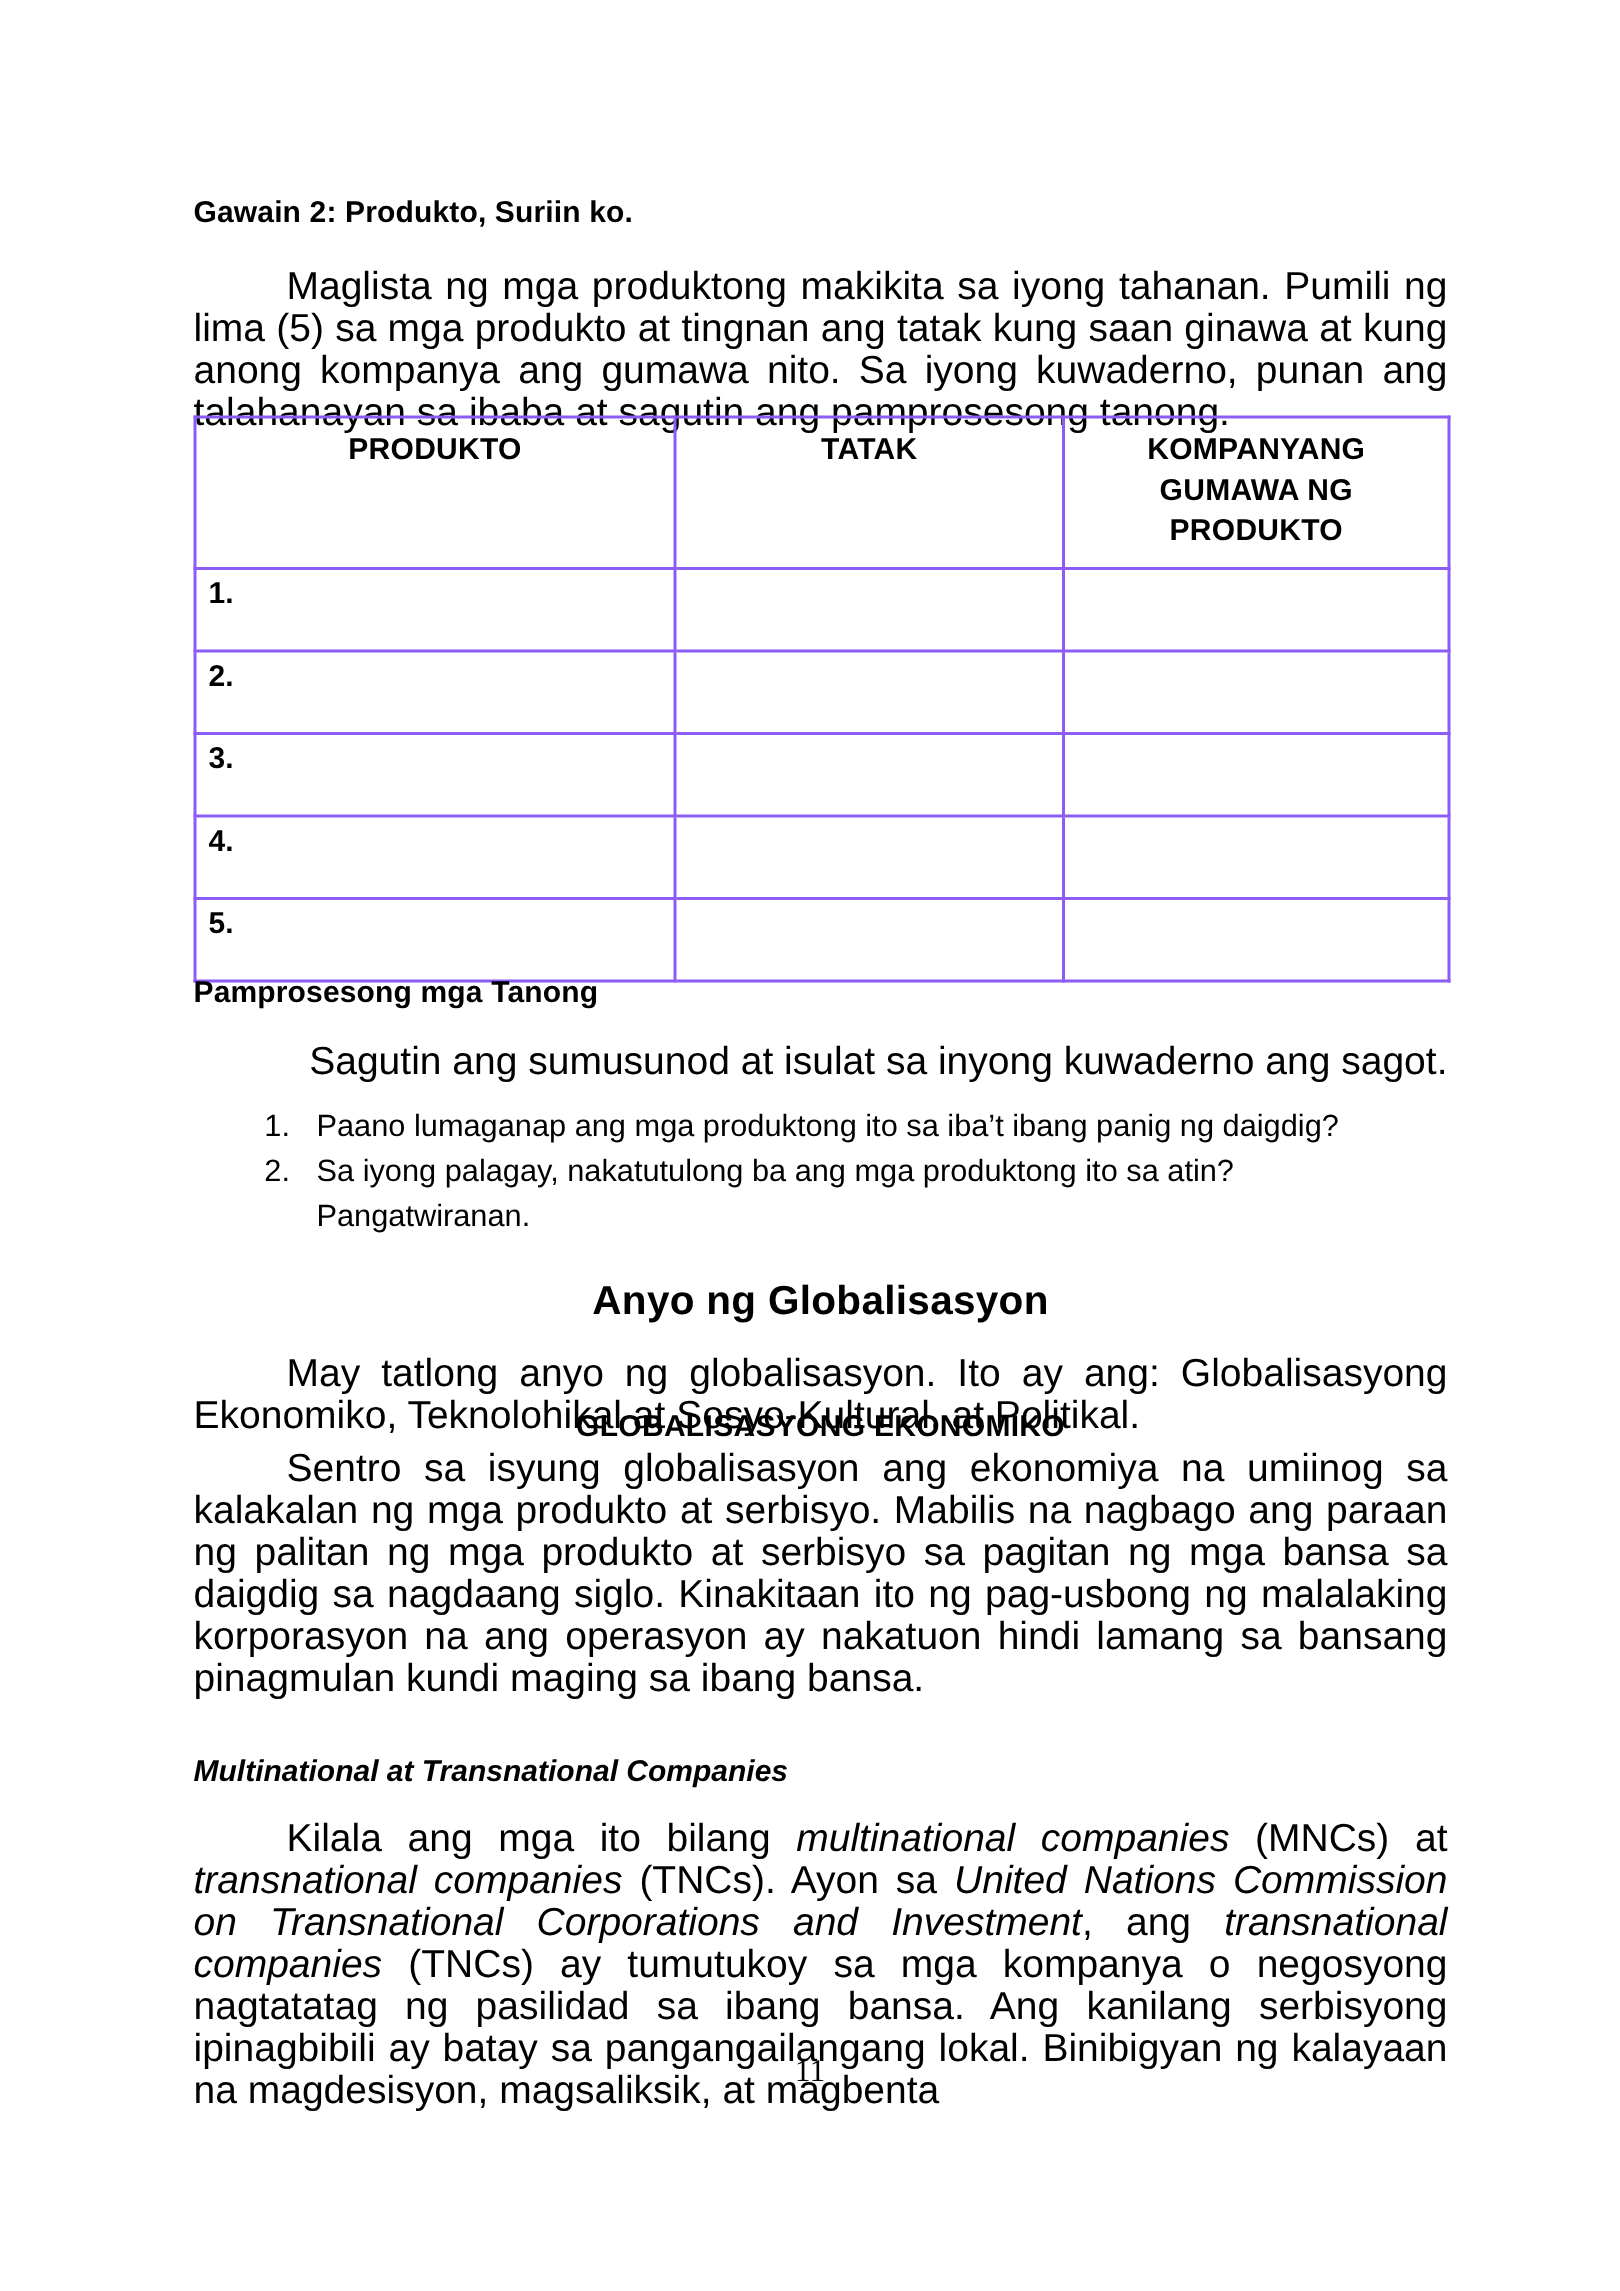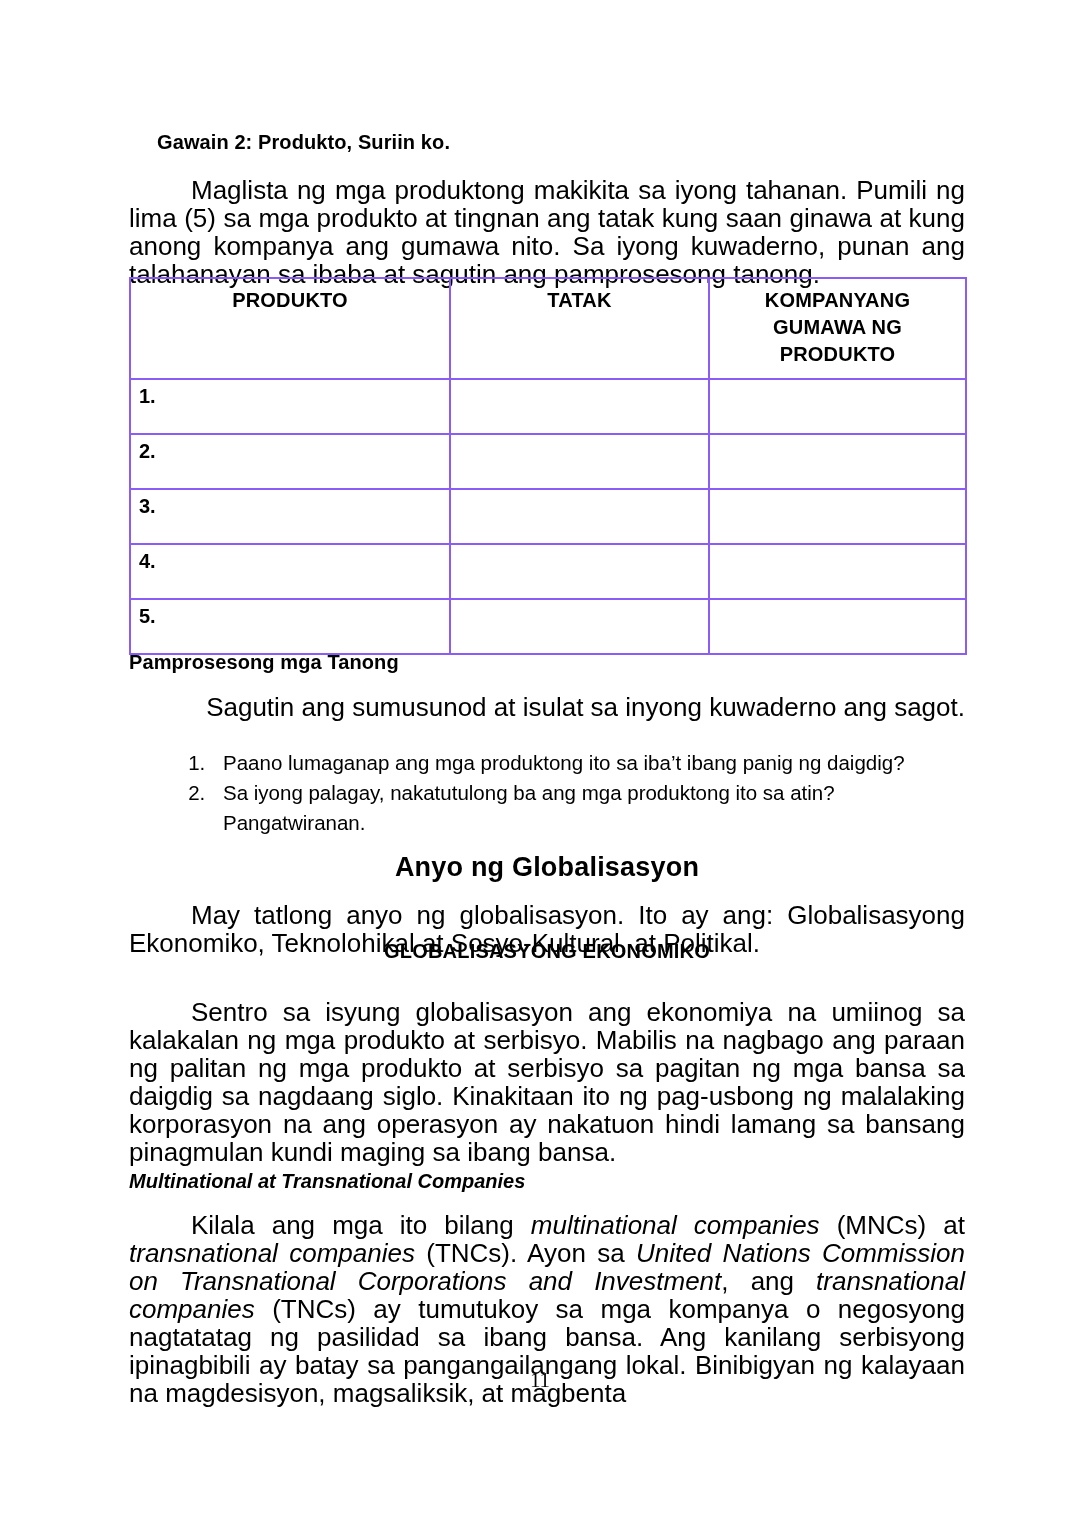--- a/index.html
+++ b/index.html
@@ -65,30 +65,30 @@
   }
 
   .para i,
   .para em {
     font-style: italic;
   }
 
   
   .blk { position: absolute; left: 0; width: 836px; }
 
-  #gawain-heading   { top: 128px; margin-left: 28px; }
+  #gawain-heading   { top: 128px; }
   #intro-paragraph  { top: 176px; }
   #activity-table   { top: 277px; }
   #tanong-heading   { top: 648px; }
   #tanong-intro     { top: 693px; }
   #tanong-list      { top: 736px; }
   #anyo-title       { top: 852px; text-align: center; }
   #anyo-paragraph   { top: 901px; }
   #ekonomiko-head   { top: 940px; }
-  #ekonomiko-para   { top: 998px; }
+  #ekonomiko-para   { top: 964px; }
   #mnc-heading      { top: 1167px; }
   #mnc-paragraph    { top: 1211px; }
 
   
   table.activity {
     border-collapse: collapse;
     width: 836px;
     table-layout: fixed;
     font-size: 20px;
   }
@@ -126,21 +126,21 @@
   }
 
   #ekonomiko-head .sub-text {
     font-size: 20px;
     font-weight: bold;
     letter-spacing: 0.2px;
   }
 
   
   ol.qlist {
-    margin: 12px;
+    margin: 0;
     padding: 0 0 0 70px;
     list-style-position: outside;
   }
   ol.qlist li {
     font-size: 20.5px;
     line-height: 30px;
     padding-left: 12px;
   }
 
   

